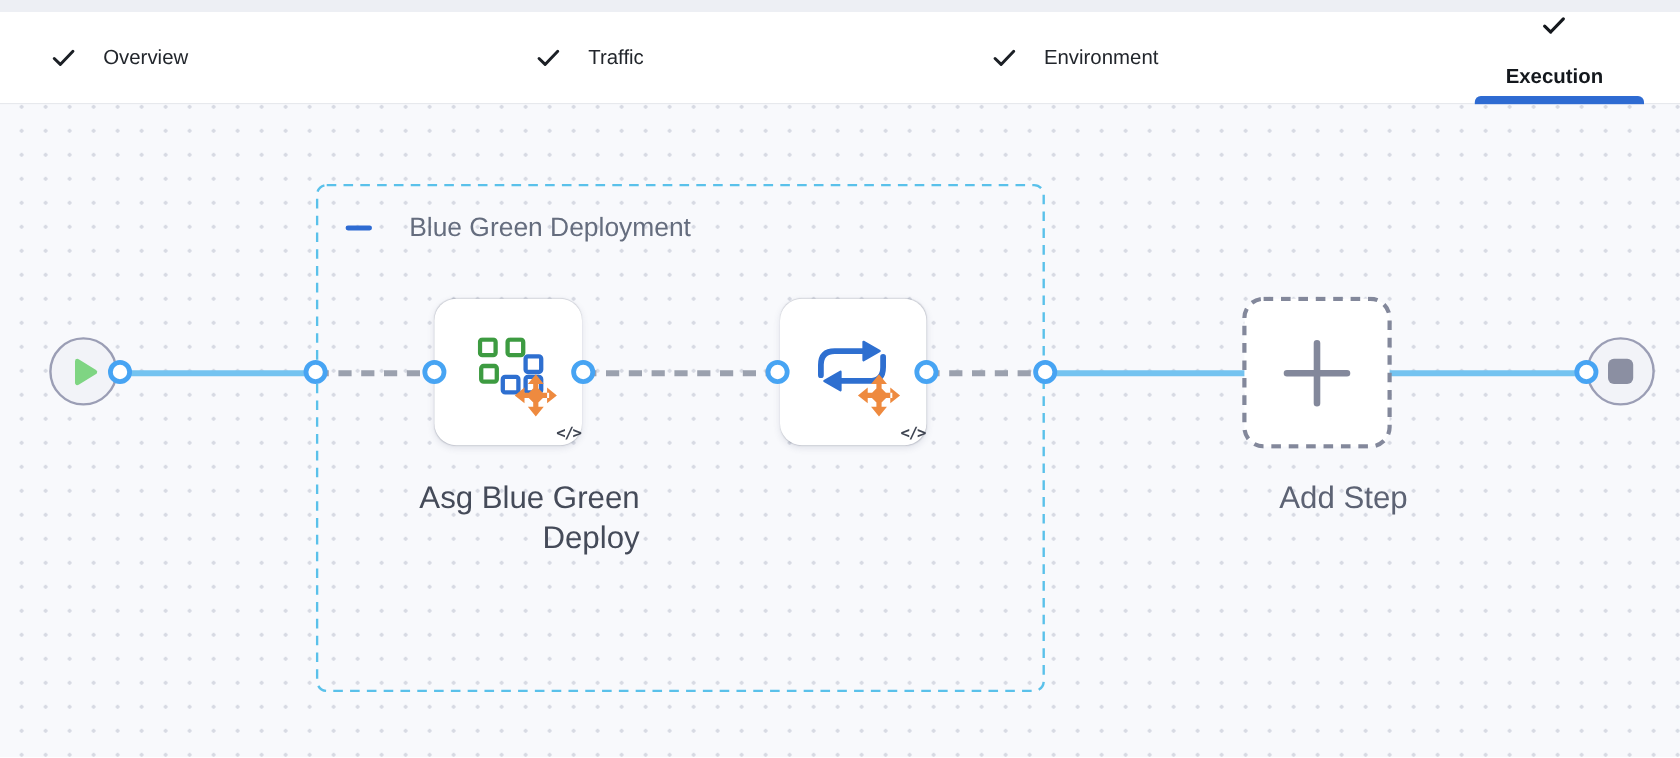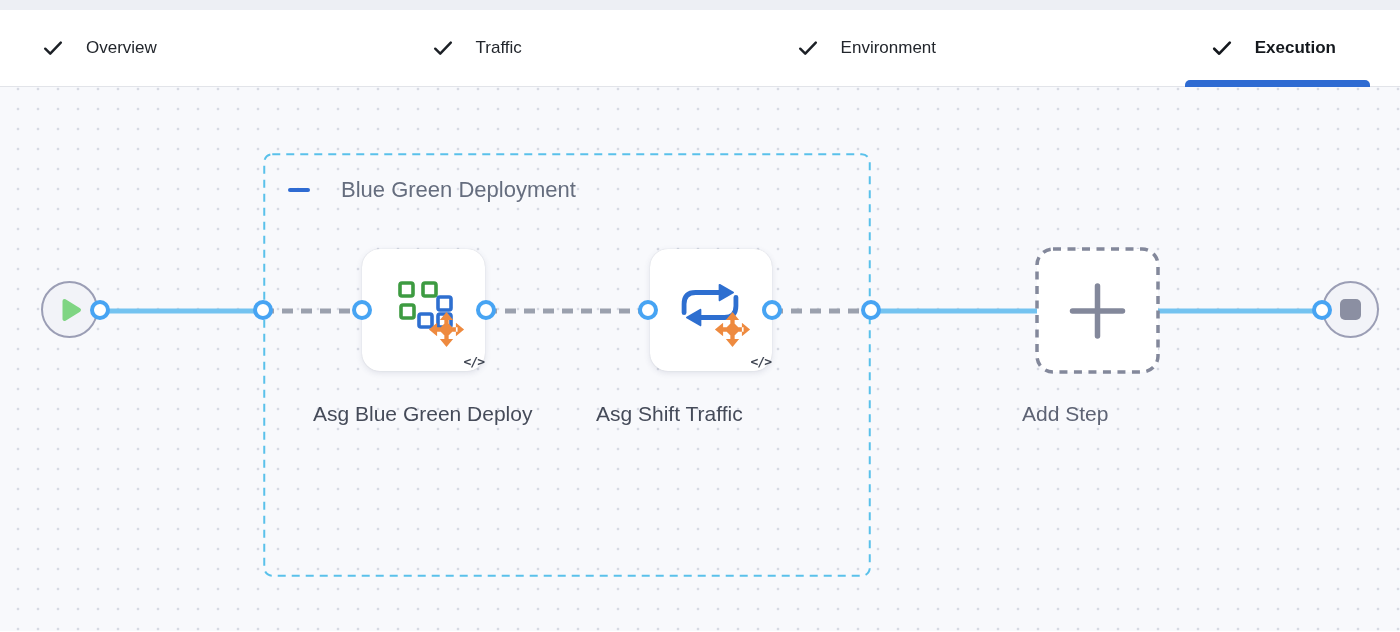--- a/index.html
+++ b/index.html
@@ -12,21 +12,21 @@
   .topstrip{height:10px;background:#edeff4;}
   .tabbar{
     height:77px;background:#fff;border-bottom:1px solid #e2e4e9;
     display:flex;align-items:center;justify-content:space-between;
     padding:0 64px 0 42px;box-sizing:border-box;
   }
   .tab{
     display:flex;align-items:center;gap:22px;position:relative;height:100%;
     font-size:17px;color:#22262c;cursor:pointer;white-space:nowrap;
   }
-  .tab.active{font-weight:700;color:#14181d;}
+  .tab.active{font-weight:700;color:#14181d;flex-direction:column;}
   .tab-underline{
     position:absolute;left:-26px;right:-34px;bottom:-1px;height:7px;
     background:#2e6bd2;border-radius:5px 5px 0 0;
   }
   .check{flex:0 0 auto;}
   
   .canvas{
     position:relative;height:544px;overflow:hidden;
     background-color:#f8f9fc;
     background-image:radial-gradient(circle,#d7dae3 1.5px,transparent 1.6px);
@@ -51,22 +51,22 @@
   .cycle-icon{position:absolute;left:21px;top:32px;}
   .move-icon{position:absolute;width:37px;height:37px;left:66px;top:62px;}
   .step2 .move-icon{left:64px;}
   .code-badge{
     position:absolute;right:1px;bottom:2px;
     font-family:"DejaVu Sans Mono",monospace;font-weight:bold;font-size:13px;
     letter-spacing:-1px;color:#3e4451;
   }
   
   .step-label{
-    position:absolute;top:310px;text-align:left;
-    font-size:21px;line-height:34px;color:#454b59;z-index:3;
+    position:absolute;top:310px;text-align:right;
+    font-size:26px;line-height:34px;color:#454b59;z-index:3;
   }
   .label1{left:313px;width:220px;}
   .label2{left:596px;width:230px;}
   .label-add{left:1022px;width:151px;color:#5d6374;}
   
   .add-step{position:absolute;left:1035px;top:160px;width:125px;height:127px;z-index:3;cursor:pointer;}
   
   .terminal-node{
     position:absolute;top:194px;width:57px;height:57px;border-radius:50%;
     background:#f2f3f8;border:2px solid #9b9eb5;box-sizing:border-box;
@@ -170,21 +170,20 @@
   </div>
 
   <div class="add-step">
     <svg width="125" height="127" viewBox="0 0 125 127">
       <rect x="2" y="2" width="121" height="123" rx="16" fill="#ffffff" stroke="#83889b" stroke-width="3.5" stroke-dasharray="8 6.5"></rect>
       <path d="M62.5 39 V89 M37.5 64 H87.5" fill="none" stroke="#83889b" stroke-width="5.5" stroke-linecap="round"></path>
     </svg>
   </div>
 
   <div class="step-label label1">Asg Blue Green Deploy</div>
-  <div class="step-label label2">Asg Shift Traffic</div>
   <div class="step-label label-add">Add Step</div>
 
   <div class="terminal-node start-node">
     <svg class="play-tri" width="20" height="24" viewBox="0 0 20 24">
       <path d="M2.5 3 L17 12 L2.5 21 Z" fill="#7fd583" stroke="#7fd583" stroke-width="4" stroke-linejoin="round"></path>
     </svg>
   </div>
   <div class="terminal-node end-node">
     <div class="stop-sq"></div>
   </div>

